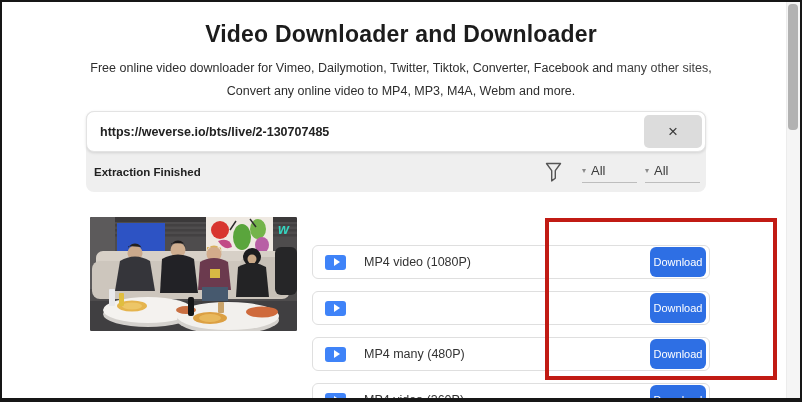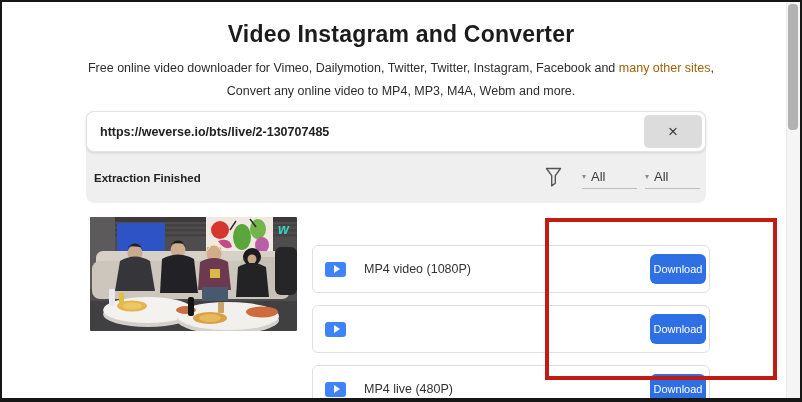--- a/index.html
+++ b/index.html
@@ -15,21 +15,21 @@
   
   .page-title {
     margin-top:19px; text-align:center;
     font-size:23px; font-weight:700; color:#1c1c1c;
     letter-spacing:.2px;
   }
   .page-subtitle {
     margin:9px auto 0; max-width:648px; text-align:center;
     font-size:12.5px; color:#2e2e2e; line-height:1.85;
   }
-  .page-subtitle a { color:#a16207; text-decoration:none; cursor:pointer; }
+  .page-subtitle a { color:#404040; text-decoration:none; cursor:pointer; }
 
   
   .panel {
     position:absolute; left:84px; top:109px; width:620px;
     border-radius:8px; background:#efefef;
   }
   .url-card {
     position:relative; height:41px; background:#fff;
     border:1px solid #e3e3e3; border-radius:8px;
     box-shadow:0 1px 3px rgba(0,0,0,.12);
@@ -40,21 +40,21 @@
     font-family:"Liberation Sans", sans-serif;
     font-size:12.5px; font-weight:700; color:#222;
     padding:0 64px 0 13px;
   }
   .clear-btn {
     position:absolute; right:3px; top:3px; bottom:3px; width:58px;
     background:#dcdcdc; border:none; border-radius:5px;
     font-size:17px; color:#3a3a3a; cursor:pointer; line-height:1;
   }
   .status-row {
-    height:51px; display:flex; align-items:center;
+    height:40px; display:flex; align-items:center;
     border-radius:0 0 8px 8px; padding:0 6px 0 8px;
   }
   .status-label { font-size:11.5px; font-weight:700; color:#222; }
   .filters { margin-left:auto; display:flex; align-items:center; }
   .funnel { display:flex; align-items:center; margin-right:12px; cursor:pointer; }
   .dropdown {
     display:flex; align-items:center; gap:5px;
     width:55px; margin-left:8px; padding:2px 0 4px;
     border-bottom:1px solid #bdbdbd; cursor:pointer;
   }
@@ -65,21 +65,21 @@
   .thumb {
     position:absolute; left:88px; top:215px; width:207px; height:114px;
     border-radius:2px; overflow:hidden; background:#4e4c4d;
   }
   .video-title {
     position:absolute; left:310px; top:203px;
     font-size:22px; font-weight:700; color:#111;
   }
   .dl-list { position:absolute; left:310px; top:243px; width:398px; }
   .dl-row {
-    display:flex; align-items:center; height:48px; margin-bottom:12px;
+    display:flex; align-items:center; height:34px; margin-bottom:12px;
     background:#fff; border:1px solid #dfdfdf; border-radius:6px;
     padding:0 3px 0 12px;
   }
   .play-icon {
     width:21px; height:15px; border-radius:3px; background:#3f83f8;
     display:flex; align-items:center; justify-content:center; flex:0 0 auto;
   }
   .play-icon .tri {
     width:0; height:0; margin-left:2px;
     border-left:6px solid #fff;
@@ -107,23 +107,23 @@
   .scrollbar-thumb {
     position:absolute; top:2px; right:2px; width:10px; height:126px;
     background:#b2b2b2; border-radius:4px;
   }
 </style>
 </head>
 <body>
 
 <div class="screen">
 
-  <h1 class="page-title">Video Instagram and Converter</h1>
-
-  <p class="page-subtitle"><span>Free online video downloader for Vimeo, Dailymotion, Twitter, Twitter, Instagram, Facebook and </span><a>many other sites</a><span>, Convert any online video to MP4, MP3, M4A, Webm and more.</span></p>
+  <h1 class="page-title">Video Downloader and Downloader</h1>
+
+  <p class="page-subtitle"><span>Free online video downloader for Vimeo, Dailymotion, Twitter, Tiktok, Converter, Facebook and </span><a>many other sites</a><span>, Convert any online video to MP4, MP3, M4A, Webm and more.</span></p>
 
   <div class="panel">
     <div class="url-card">
       <input class="url-input" type="text" value="https://weverse.io/bts/live/2-130707485" style="">
       <button class="clear-btn"><span>×</span></button>
     </div>
     <div class="status-row">
       <span class="status-label">Extraction Finished</span>
       <div class="filters">
         <span class="funnel">
@@ -221,21 +221,21 @@
     <div class="dl-row">
       <span class="play-icon">
           <span class="tri"></span>
         </span>
       <button class="dl-btn">Download</button>
     </div>
     <div class="dl-row">
       <span class="play-icon">
           <span class="tri"></span>
         </span>
-      <span class="row-label">MP4 live (480P)</span>
+      <span class="row-label">MP4 many (480P)</span>
       <button class="dl-btn">Download</button>
     </div>
     <div class="dl-row">
       <span class="play-icon">
           <span class="tri"></span>
         </span>
       <span class="row-label">MP4 video (360P)</span>
       <button class="dl-btn">Download</button>
     </div>
   </div>

